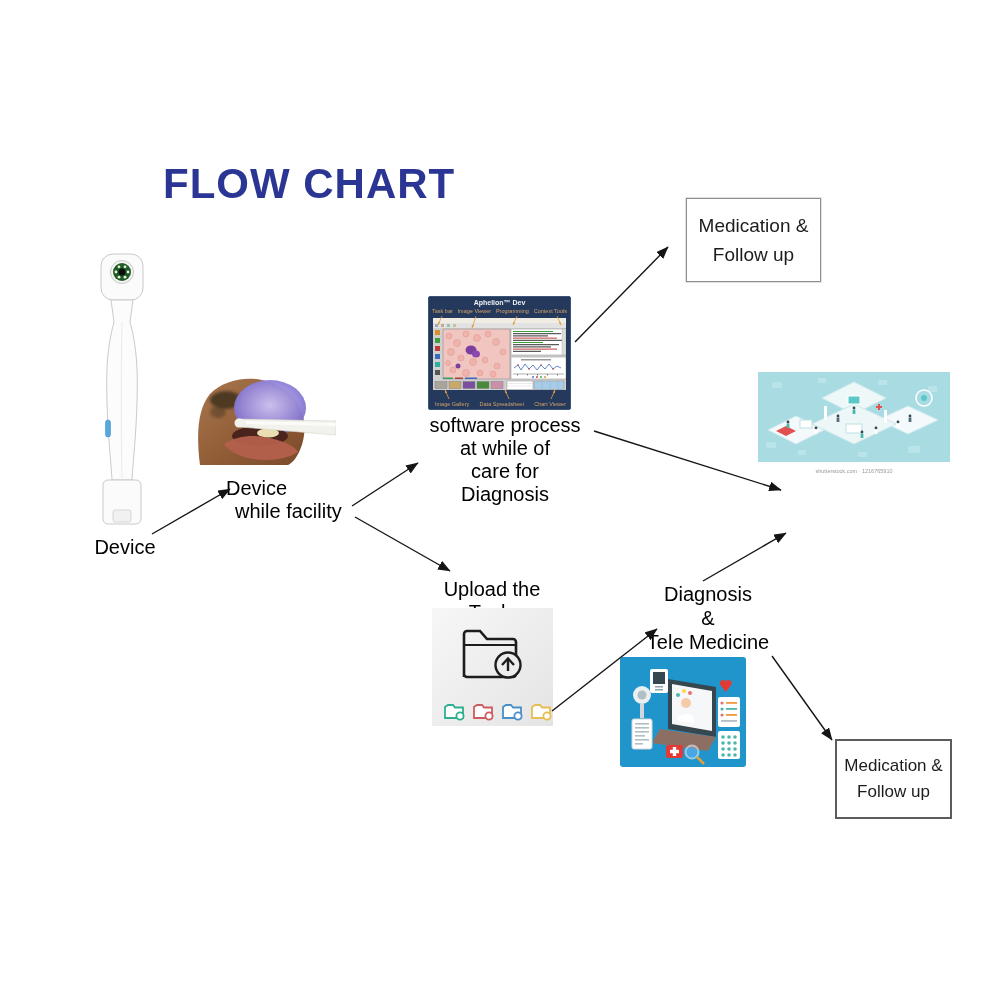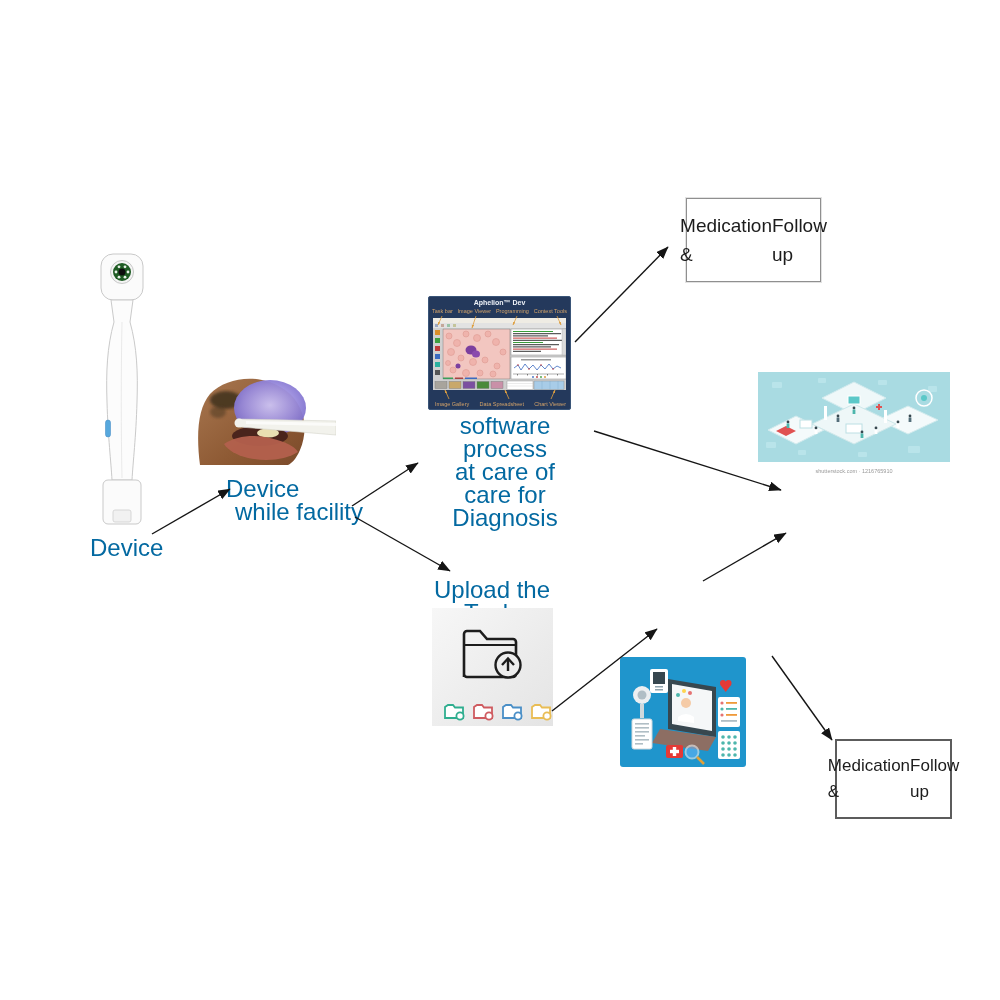--- a/index.html
+++ b/index.html
@@ -2,24 +2,24 @@
 <html><head>
 <meta charset="utf-8">
 <style>
   html,body{margin:0;padding:0;background:#fff;}
   .canvas{position:relative;width:1000px;height:1000px;background:#ffffff;overflow:hidden;
           font-family:"Liberation Sans", sans-serif;color:#1c1c1c;}
   .abs{position:absolute;}
   
   .page-title{left:163px;top:160px;font-size:42px;font-weight:bold;letter-spacing:1px;color:#2b3594;}
   
-  .nodelabel{font-size:24px;line-height:23px;color:#0369a1;}
+  .nodelabel{font-size:20px;line-height:23px;color:#000000;}
   .center{text-align:center;}
   
-  .medbox{background:#fff;display:flex;align-items:center;justify-content:center;}
+  .medbox{background:#fff;display:flex;flex-direction:column;align-items:center;justify-content:center;}
   .medbox-top{left:686px;top:198px;width:133px;height:82px;border:1.5px solid #8f8f8f;box-shadow:0 0 0 1px #e2e2e2;font-size:19px;line-height:29px;}
   .medbox-bottom{left:835px;top:739px;width:113px;height:76px;border:2px solid #5c5c5c;font-size:17px;line-height:26px;}
   
   .swin{left:428px;top:296px;width:141px;height:112px;background:#24395c;border:1px solid #3a5578;border-radius:2px;}
   .swin .stitle{position:absolute;top:2px;left:0;width:100%;text-align:center;font-size:7px;font-weight:bold;color:#eef2f8;}
   .swin .toplabels{position:absolute;top:11px;left:3px;right:3px;display:flex;justify-content:space-between;font-size:5.5px;color:#d2a269;}
   .swin .botlabels{position:absolute;bottom:2px;left:6px;right:4px;display:flex;justify-content:space-between;font-size:5.5px;color:#d2a269;}
   .swin svg{position:absolute;}
   
   .stock{left:758px;top:372px;width:192px;height:103px;background:#fff;}
@@ -30,20 +30,21 @@
   .upimg{left:432px;top:608px;width:121px;height:118px;background:linear-gradient(135deg,#f7f7f7,#e4e4e4);}
   
   #edges{position:absolute;left:0;top:0;width:1000px;height:1000px;pointer-events:none;}
   #edges line{stroke:#151515;stroke-width:1.4px;}
 </style>
 </head>
 <body>
 
 <div class="canvas">
 
+  <div class="abs page-title">FLOW CHART</div>
 
   <div class="abs" style="left:85px;top:252px;width:78px;height:285px;">
     <svg width="78" height="285" viewBox="0 0 78 285">
       <rect x="16" y="2" width="42" height="46" rx="12" fill="#fbfbfb" stroke="#c9c9c9"></rect>
       <circle cx="37" cy="20" r="11.5" fill="#f4f4f4" stroke="#bbbbbb" stroke-width="0.8"></circle>
       <circle cx="37" cy="20" r="9" fill="#1f5c24"></circle>
       <circle cx="43" cy="20" r="1.4" fill="#e8f0e8"></circle>
         <circle cx="40" cy="25.2" r="1.4" fill="#e8f0e8"></circle>
       <circle cx="34" cy="25.2" r="1.4" fill="#e8f0e8"></circle>
         <circle cx="31" cy="20" r="1.4" fill="#e8f0e8"></circle>
@@ -215,21 +216,21 @@
     </svg>
     <div class="botlabels">
       <span>Image Gallery</span>
       <span>Data Spreadsheet</span>
       <span>Chart Viewer</span>
     </div>
   </div>
 
   <div class="abs nodelabel center" style="left:425px;top:414px;width:160px;">
     <div>software process</div>
-    <div>at care of</div>
+    <div>at while of</div>
     <div>care for Diagnosis</div>
   </div>
 
   <div class="abs medbox medbox-top">
     <div>Medication &amp;</div>
     <div>Follow up</div>
   </div>
 
   <div class="abs stock">
     <svg width="192" height="90" viewBox="0 0 192 90">
@@ -306,20 +307,25 @@
             <circle cx="86" cy="108" r="3.6"></circle>
         </g>
         <g stroke="#e9bd55" fill="#ffffff" stroke-width="1.8">
           <path d="M100,110 V99 l3,-2 h5 l2,2.5 h8 v10.5 Z"></path>
             <circle cx="115" cy="108" r="3.6"></circle>
         </g>
       </g>
     </svg>
   </div>
 
+  <div class="abs nodelabel center" style="left:640px;top:582px;width:136px;line-height:24px;">
+    <div>Diagnosis</div>
+    <div>&amp;</div>
+    <div>Tele Medicine</div>
+  </div>
 
   <div class="abs tele">
     <svg width="126" height="110" viewBox="0 0 126 110">
       <rect x="0" y="0" width="126" height="110" rx="3" fill="#1f95cc"></rect>
       <rect x="30" y="12" width="18" height="24" rx="2" fill="#ffffff"></rect>
       <rect x="33" y="15" width="12" height="12" fill="#37474f"></rect>
       <rect x="35" y="29" width="8" height="1.5" fill="#90a4ae"></rect>
         <rect x="35" y="32" width="8" height="1.5" fill="#90a4ae"></rect>
       <polygon points="48,22 96,30 96,80 48,72" fill="#37474f"></polygon>
       <polygon points="52,27 92,34 92,74 52,67" fill="#f5f7f8"></polygon>

